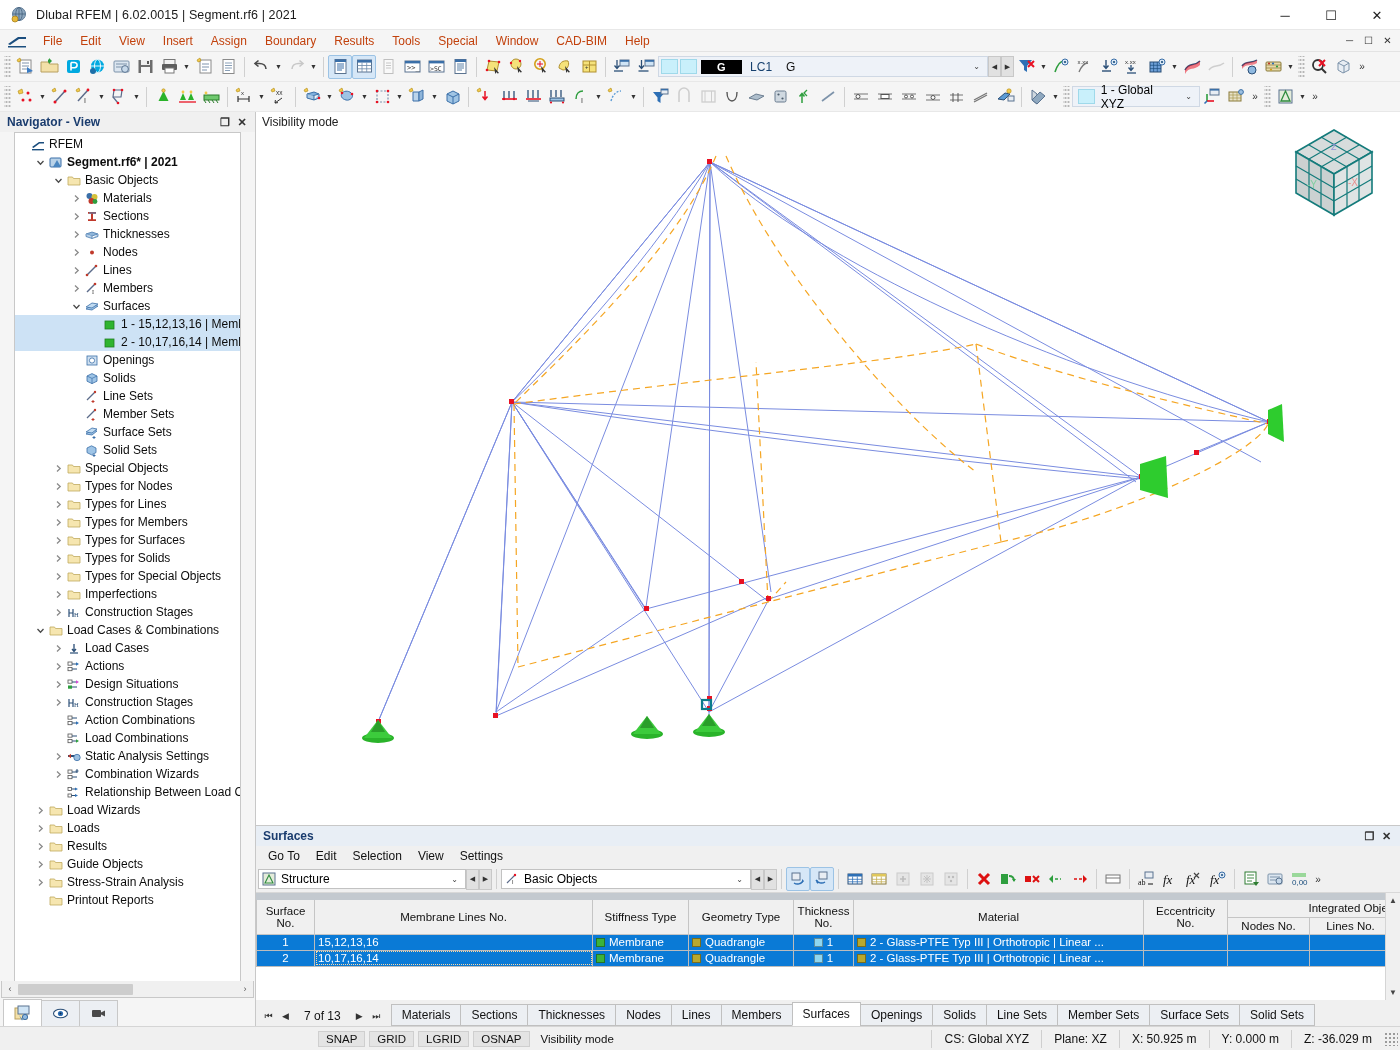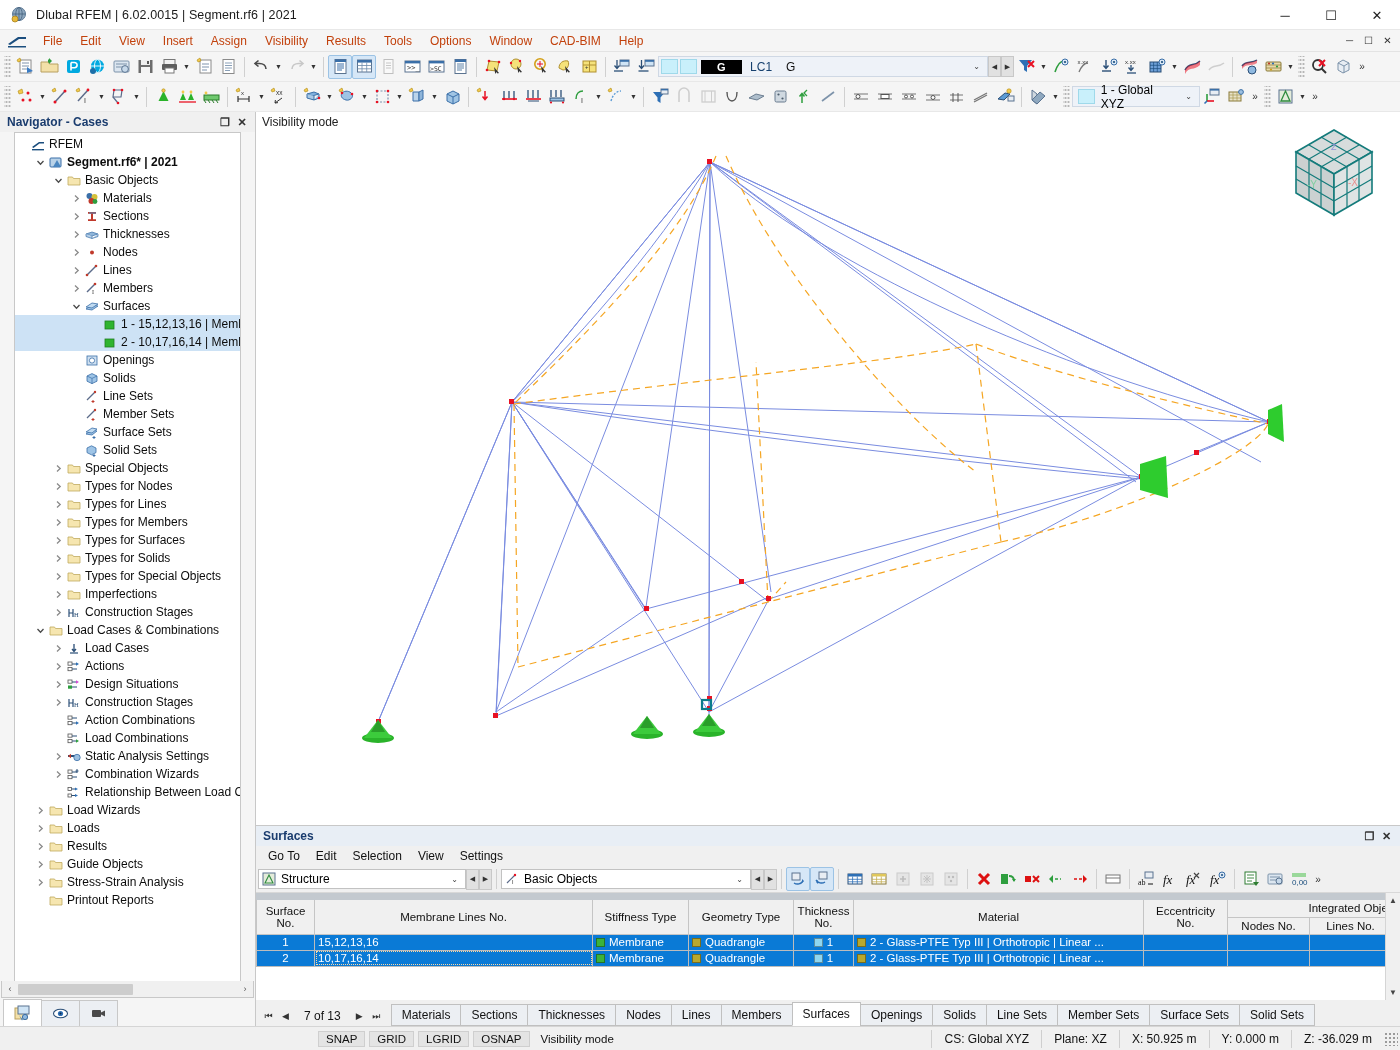--- a/index.html
+++ b/index.html
@@ -278,24 +278,24 @@
     <svg width="22" height="16" viewBox="0 0 22 16">
       <path d="M2 11 L12 4 L20 4 L20 6 L13 6 L4 12 Z" fill="#1b4e7e"></path>
       <path d="M2 13 L20 13 L20 14.5 L2 14.5 Z" fill="#1b4e7e"></path>
     </svg>
   </span>
   <div class="menu-item">File</div>
   <div class="menu-item">Edit</div>
   <div class="menu-item">View</div>
   <div class="menu-item">Insert</div>
   <div class="menu-item">Assign</div>
-  <div class="menu-item">Visibility</div>
+  <div class="menu-item">Boundary</div>
   <div class="menu-item">Results</div>
   <div class="menu-item">Tools</div>
-  <div class="menu-item">Options</div>
+  <div class="menu-item">Special</div>
   <div class="menu-item">Window</div>
   <div class="menu-item">CAD-BIM</div>
   <div class="menu-item">Help</div>
   <div class="menu-right">
     <span>─</span>
     <span>☐</span>
     <span>✕</span>
   </div>
 </div>
 
@@ -874,21 +874,21 @@
       </svg>
   </div>
   <div class="tb-caret">▼</div>
   <div class="tb-more">»</div>
 </div>
 
 <div class="body">
 
   <div class="nav">
     <div class="nav-head">
-      <span>Navigator - Cases</span>
+      <span>Navigator - View</span>
       <span class="hbtns">
         <span>❐</span>
         <span>✕</span>
       </span>
     </div>
     <div class="nav-tree" id="tree">
         <div class="trow">
           <span style="width: 0px; flex: 0 0 auto;"></span>
           <span class="tw"></span>
           <span class="tico">

